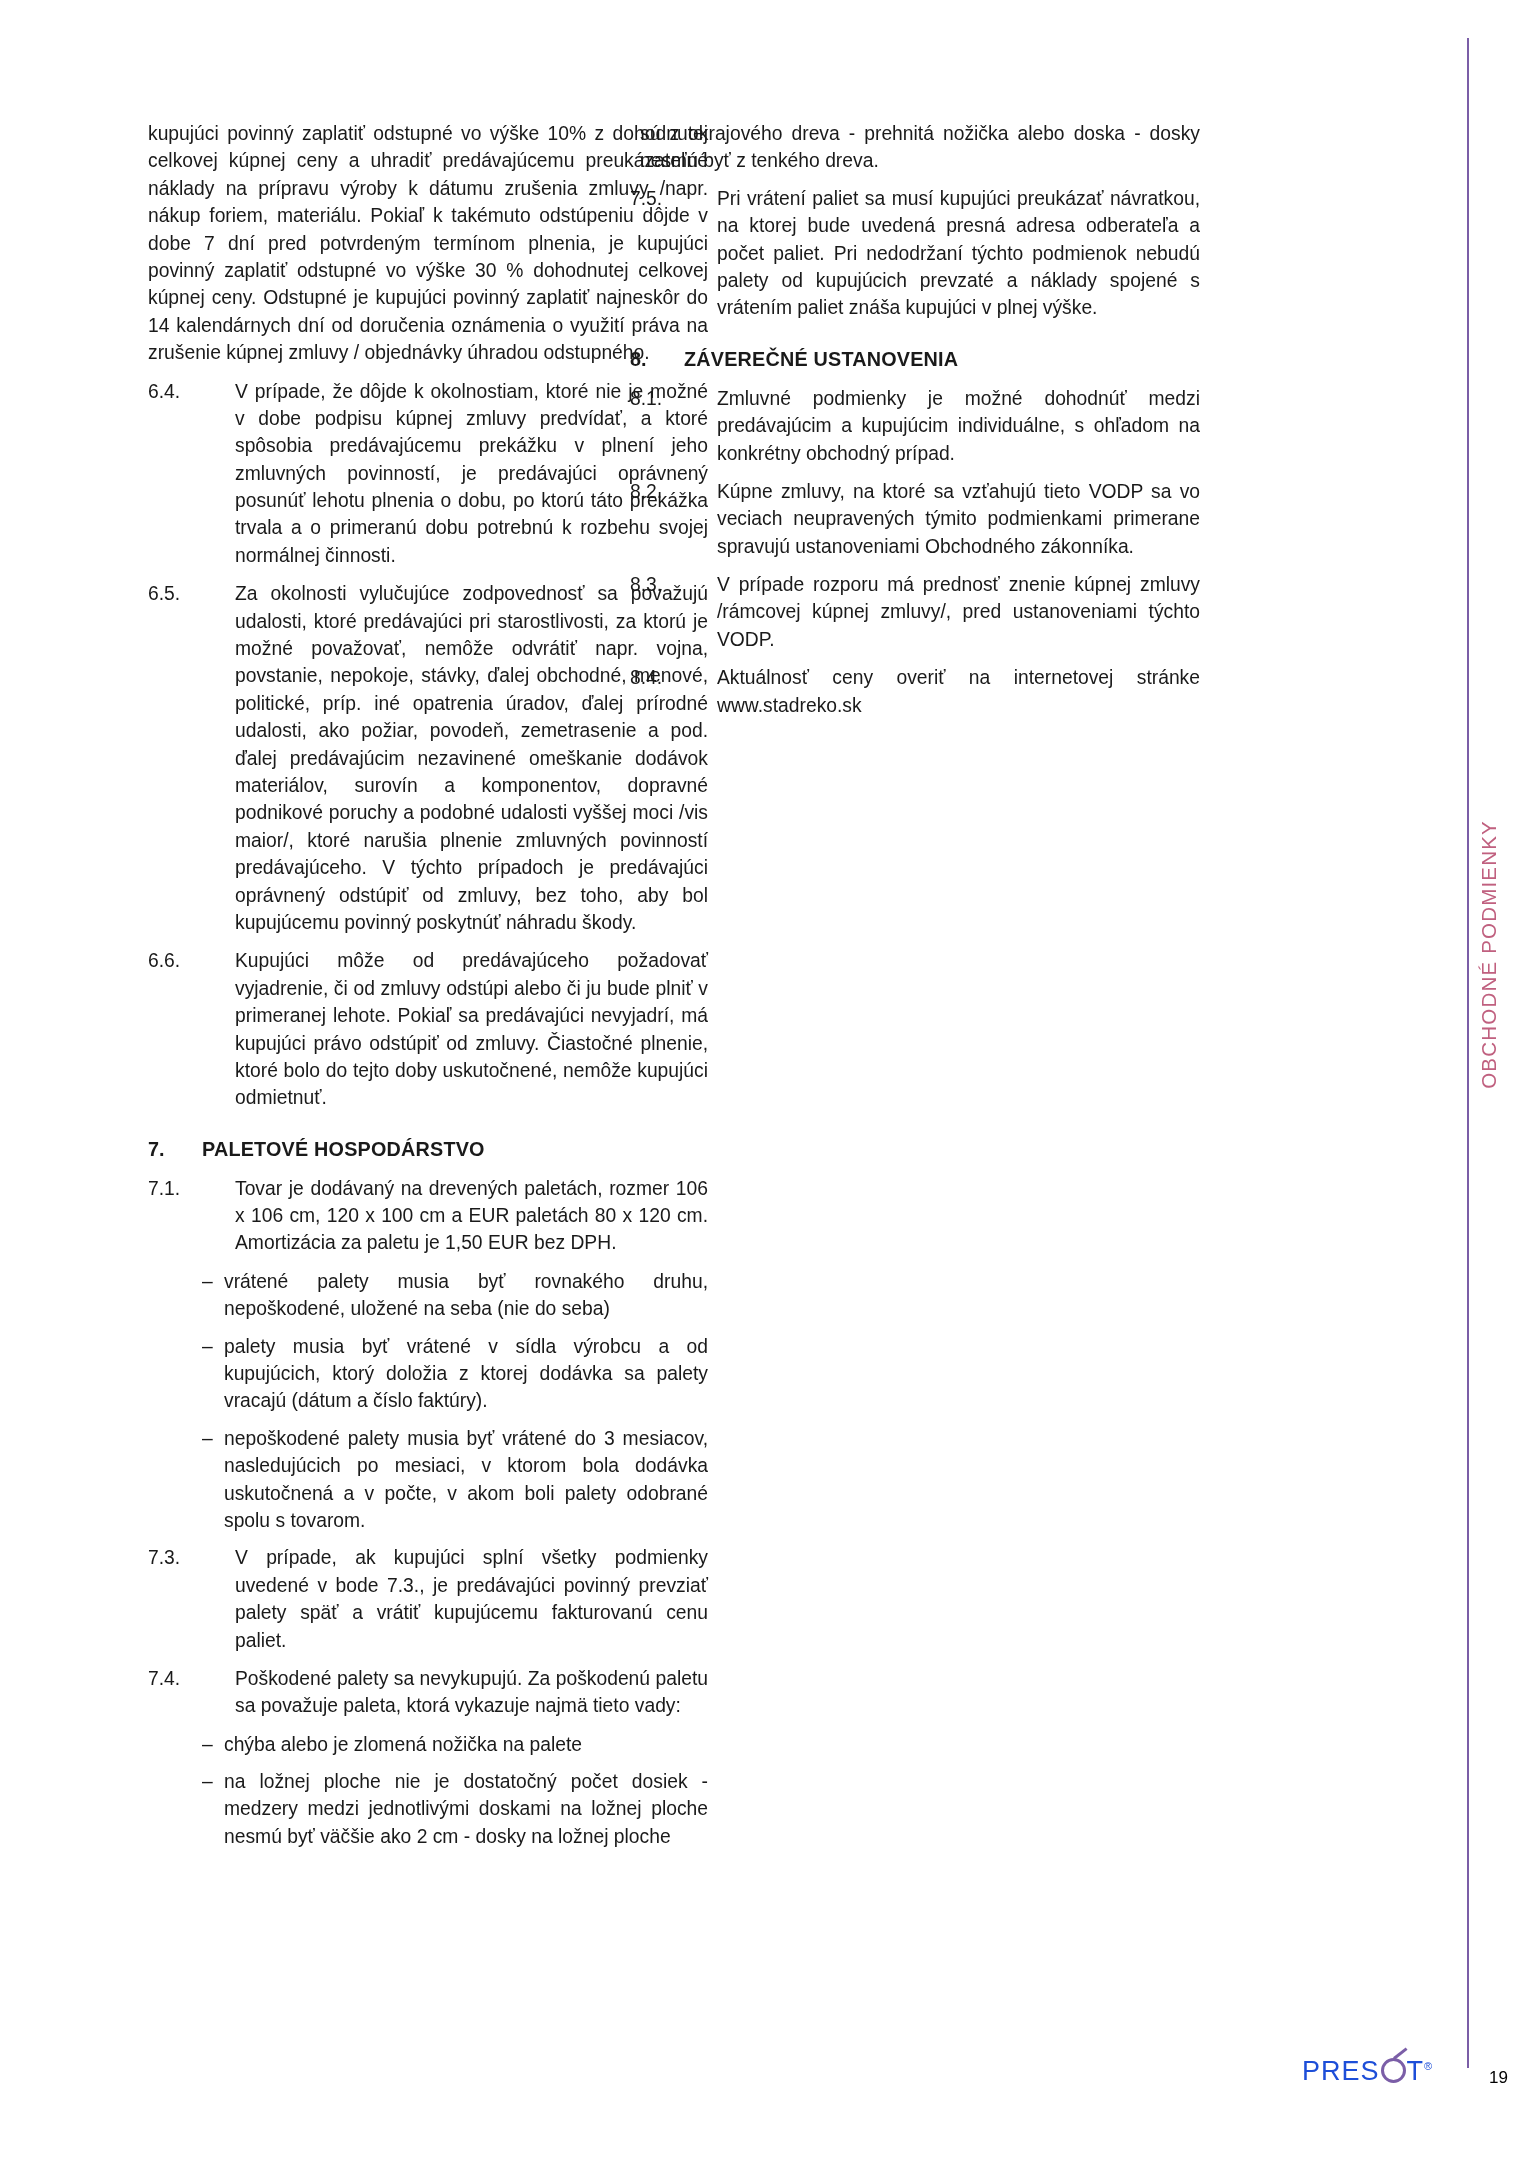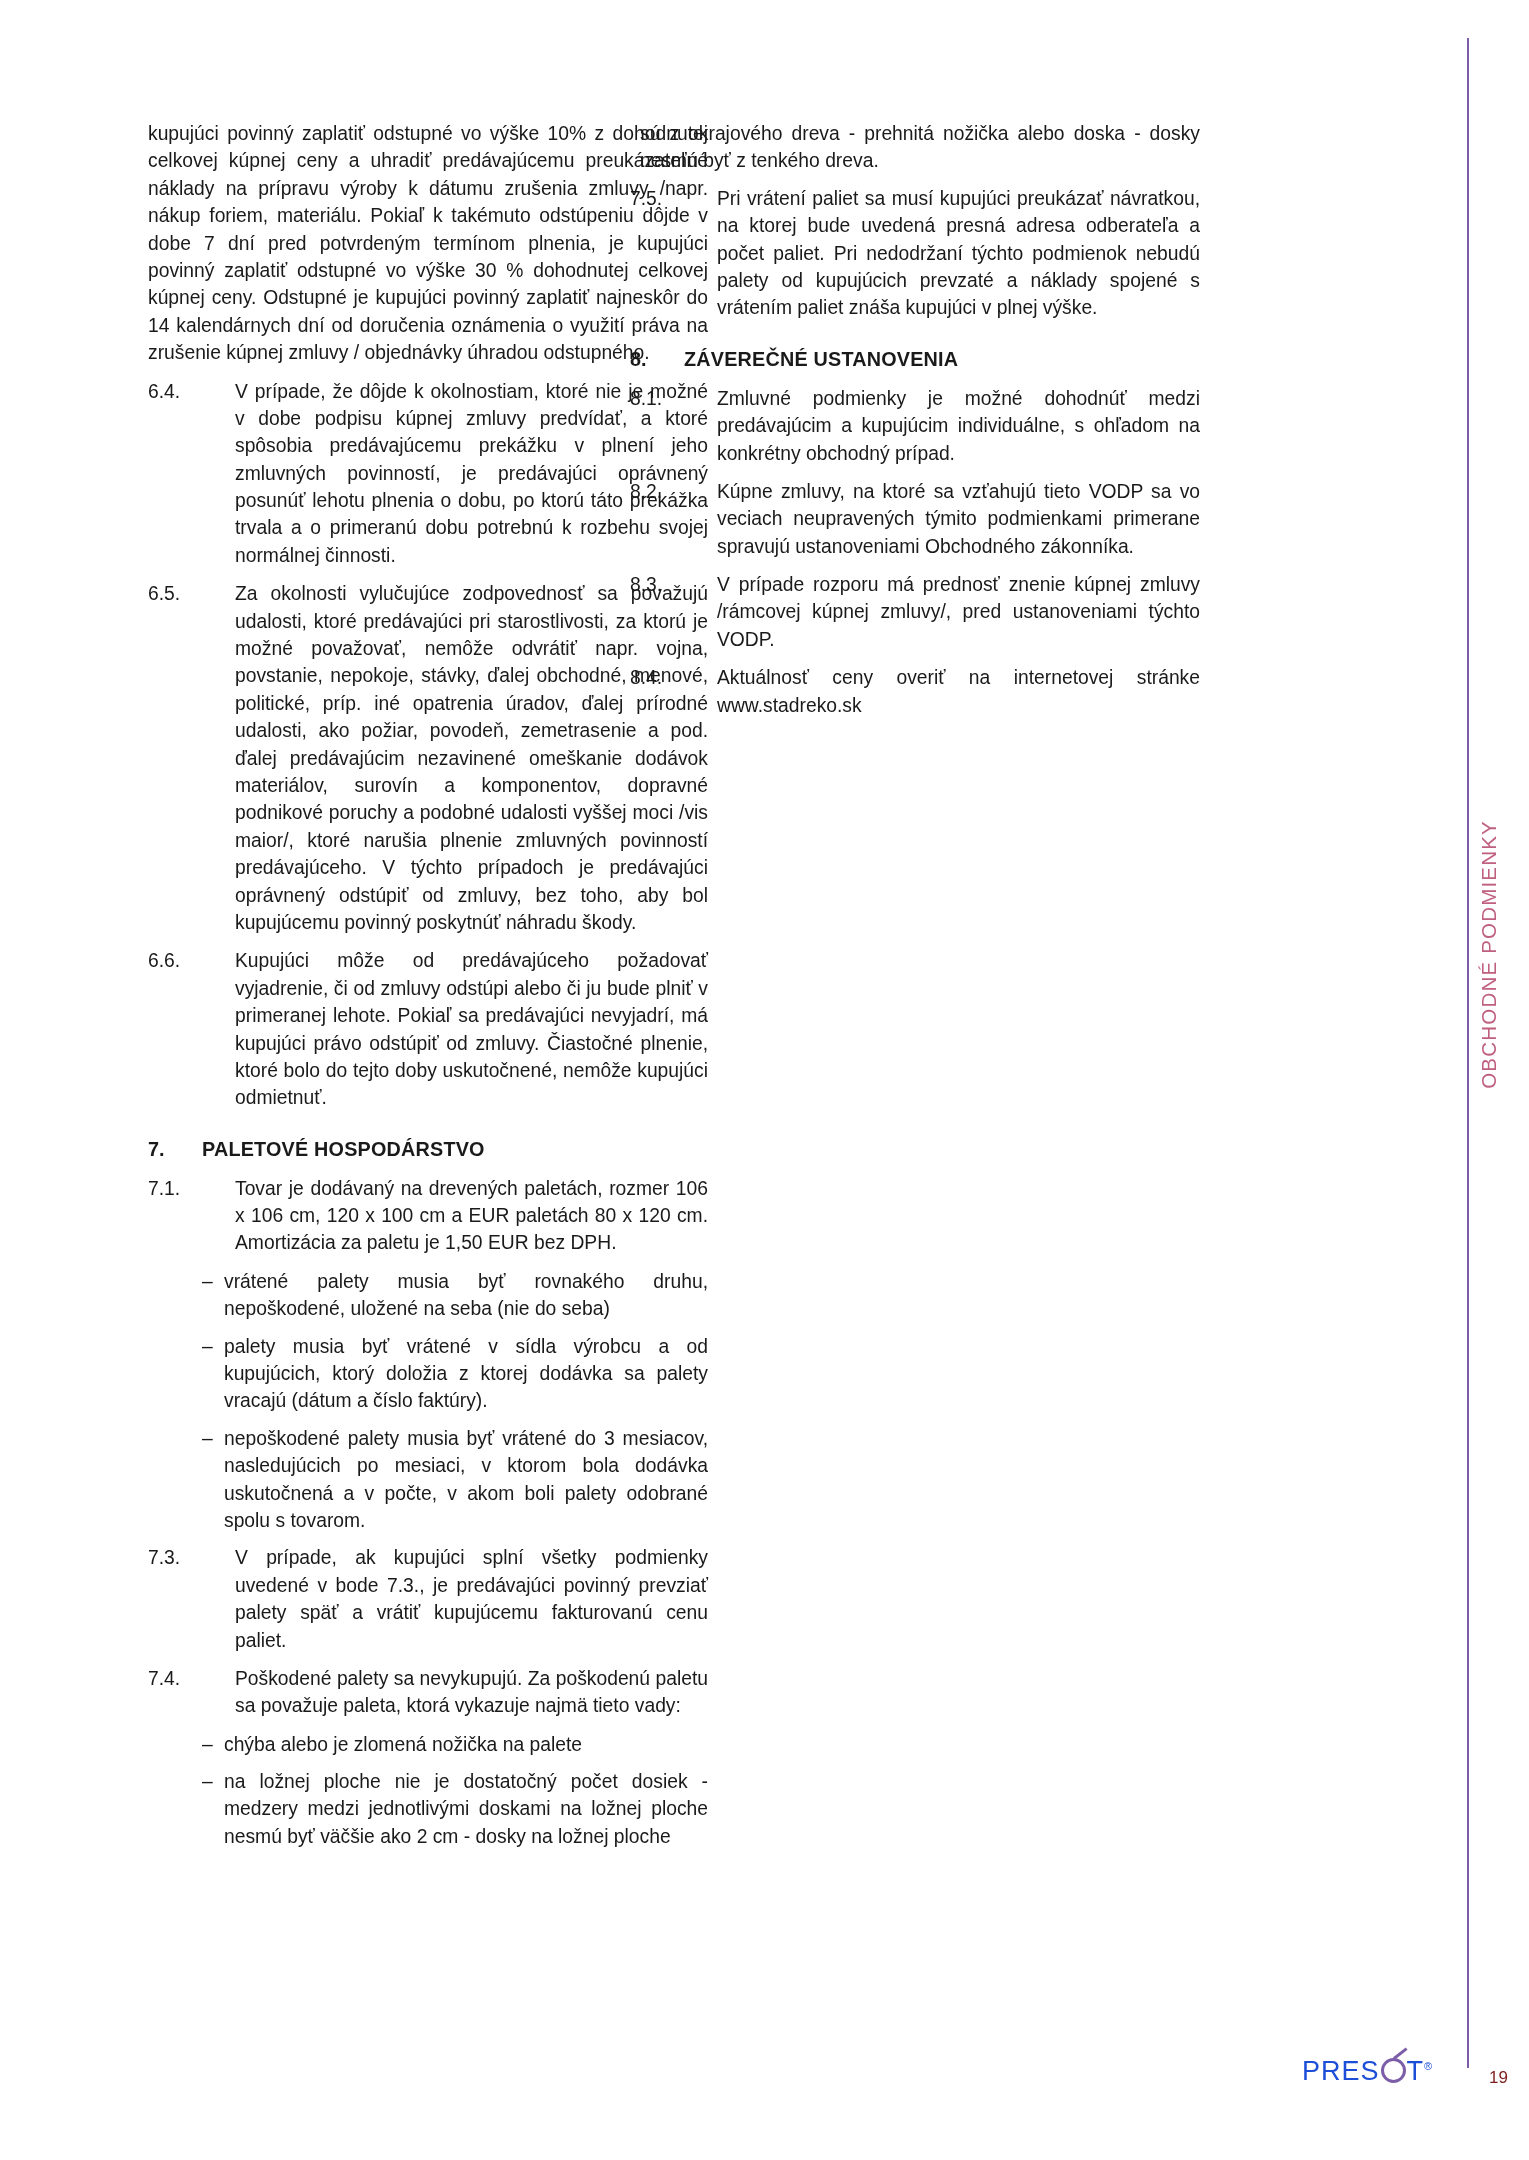--- a/index.html
+++ b/index.html
@@ -108,21 +108,21 @@
   }
   .footer-logo .reg {
     font-size: 11px;
     vertical-align: super;
   }
   .page-num {
     position: absolute;
     left: 1489px;
     top: 2068px;
     font-size: 17px;
-    color: #7f1d1d;
+    color: #000000;
   }
   .oring {
     display: inline-block;
     width: 19px;
     height: 19px;
     border: 3px solid #7b5ea7;
     border-radius: 50%;
     position: relative;
     top: 3px;
     margin: 0 1px;

